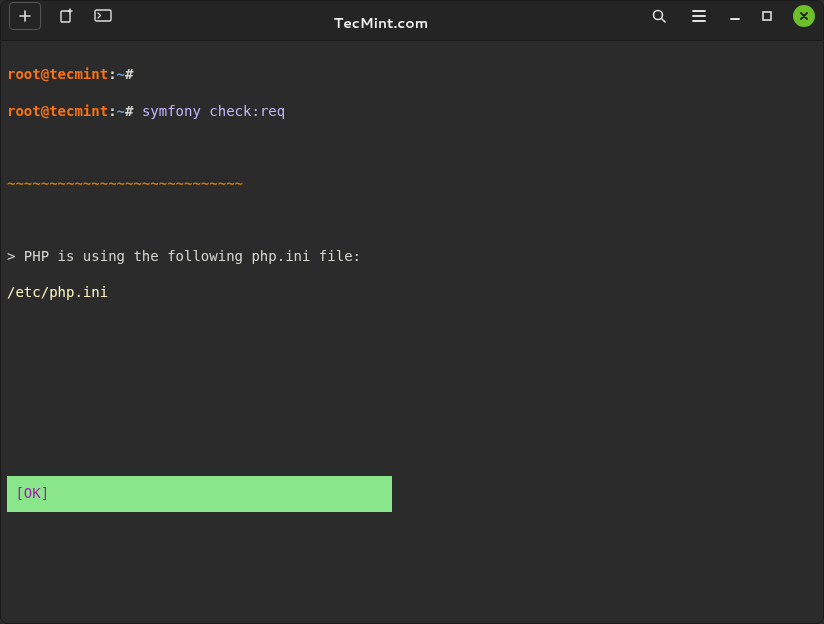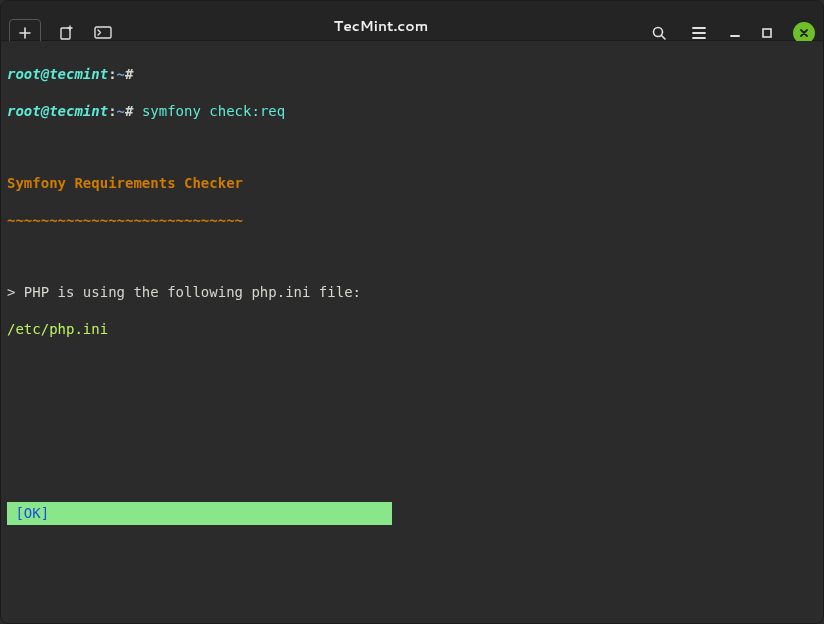--- a/index.html
+++ b/index.html
@@ -19,22 +19,22 @@
       border: 1px solid #1a1a1a;
       border-radius: 8px;
       overflow: hidden;
       display: flex;
       flex-direction: column;
     }
     .titlebar {
       height: 40px;
       background: #242424;
       display: flex;
-      align-items: flex-start;
-      padding: 16px 8px;
+      align-items: flex-end;
+      padding: 8px 8px;
       gap: 4px;
       border-bottom: 1px solid #1a1a1a;
     }
     .tb-left { display: flex; gap: 0; align-items: center; }
     .tb-btn {
       width: 36px;
       height: 32px;
       display: flex;
       align-items: center;
       justify-content: center;
@@ -77,34 +77,35 @@
     }
     .terminal {
       flex: 1;
       background: #2b2b2b;
       padding: 6px 6px;
       color: #d3d7cf;
       overflow: hidden;
       white-space: pre;
     }
     .line { min-height: 18px; }
-    .prompt-user { color: #5eead4; font-weight: bold; font-style: italic; }
+    .prompt-user { color: #f97316; font-weight: bold; }
     .prompt-path { color: #729fcf; font-weight: bold; }
     .prompt-sep { color: #d3d7cf; font-weight: bold; }
     .orange { color: #ce7b00; font-weight: bold; }
-    .green-path { color: #bef264; }
+    .green-path { color: #fef9c3; }
     .ok-block {
       background: #8ae68a;
-      color: #1d4ed8;
+      color: #a21caf;
       display: inline-block;
-      padding: 2px 0;
+      padding: 8px 0;
       line-height: 1.4;
+      margin-top: 11px;
     }
     .ok-block .ok-line { display: block; padding: 0 6px 0 0; }
-    .cmd { color: #5eead4; }
+    .cmd { color: #c4b5fd; }
     svg { display: block; }
   </style>
 </head>
 <body>
 
 <div class="window">
   <div class="titlebar">
     <div class="tb-left">
       <div class="tb-btn boxed">
         <svg width="14" height="14" viewBox="0 0 14 14">
@@ -152,21 +153,20 @@
             <path d="M2 2l6 6M8 2l-6 6" stroke="#222" stroke-width="1.8" stroke-linecap="round"></path>
           </svg>
       </div>
     </div>
   </div>
 
   <div class="terminal">
 <div class="line"><span class="prompt-user">root@tecmint</span><span class="prompt-sep">:</span><span class="prompt-path">~</span><span class="prompt-sep">#</span></div>
 <div class="line"><span class="prompt-user">root@tecmint</span><span class="prompt-sep">:</span><span class="prompt-path">~</span><span class="prompt-sep">#</span><span class="cmd"> </span><span class="cmd">symfony check:req</span></div>
 <div class="line"> </div>
-<div class="line"><span class="orange">Symfony Requirements Checker</span></div>
 <div class="line"><span class="orange">~~~~~~~~~~~~~~~~~~~~~~~~~~~~</span></div>
 <div class="line"> </div>
 <div class="line">&gt; PHP is using the following php.ini file:</div>
 <div class="line"><span class="green-path">/etc/php.ini</span></div>
 <div class="line"> </div>
 <div class="line"> </div>
 <div class="line"> </div>
 <div class="line"> </div>
 <div class="line"><span class="ok-block"><span class="ok-line"> [OK]                                        </span></span></div>
 

